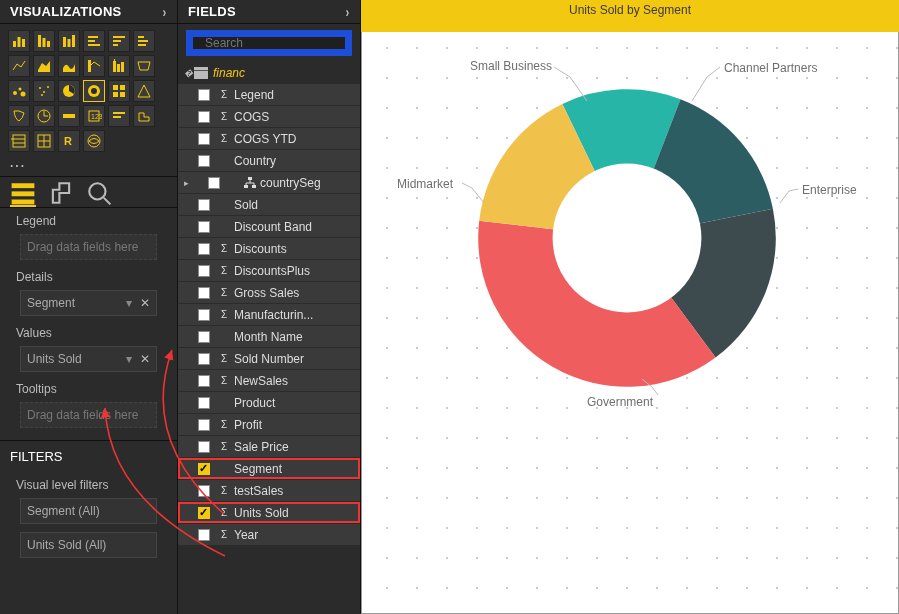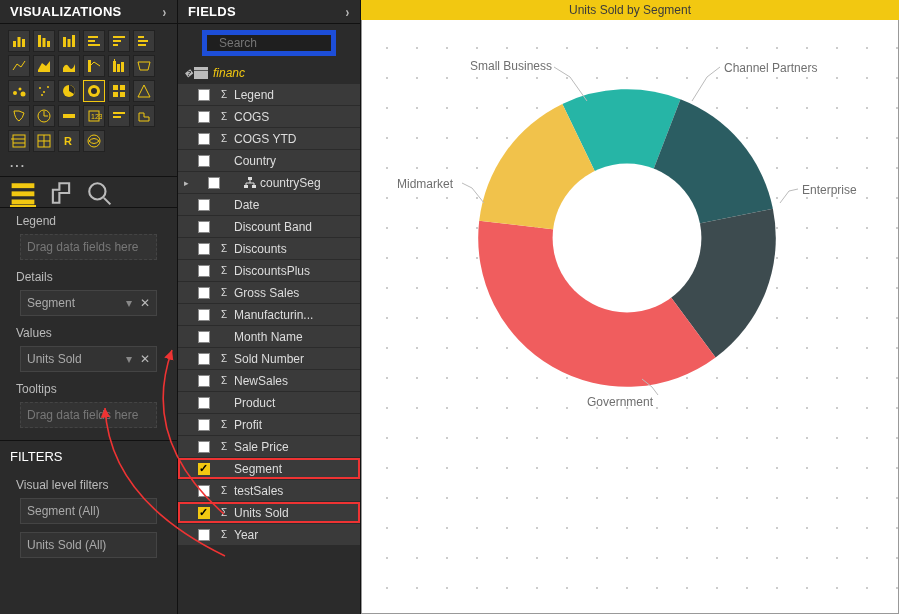--- a/index.html
+++ b/index.html
@@ -20,36 +20,36 @@
   .tabs{display:flex;gap:12px;padding:4px 10px 0;align-items:center;border-top:1px solid #111;border-bottom:1px solid #111}
   .tabs .tab{width:26px;height:26px;display:flex;align-items:center;justify-content:center;cursor:pointer;color:#bbb;border-bottom:2px solid transparent}
   .tabs .tab.active{color:#f2c811;border-bottom:2px solid #f2c811}
   .sect{padding:6px 16px 2px;color:#bbb;font-size:12px}
   .drop{margin:4px 20px;height:26px;border:1px solid #444;background:#333;display:flex;align-items:center;justify-content:space-between;padding:0 6px;color:#aaa;font-size:12px}
   .drop.placeholder{border-style:dashed;color:#777}
   .drop .x{color:#bbb;cursor:pointer}
   .drop .dd{color:#888;margin-left:auto;margin-right:8px}
   .filters-hdr{margin-top:8px;padding:8px 10px;color:#fff;font-weight:400;font-size:13px;border-top:1px solid #111}
   
-  .search{margin:6px 24px;height:26px;background:#1f1f1f;border:5px solid #1d4ed8;display:flex;align-items:center;padding:0 6px;color:#888}
+  .search{margin:6px 8px;height:26px;background:#1f1f1f;border:7px solid #1d4ed8;display:flex;align-items:center;padding:0 6px;color:#888}
   .search svg{width:14px;height:14px;margin-right:6px;fill:#888}
   .search input{flex:1;background:transparent;border:none;color:#ddd;font-size:12px;outline:none}
   .tbl-row{height:22px;display:flex;align-items:center;padding:0 6px;background:#3a3a3a;border-bottom:1px solid #2b2b2b;color:#ddd;position:relative}
   .tbl-row.table-hdr{background:#2b2b2b;color:#f2c811;font-style:italic}
   .tbl-row .cb{width:12px;height:12px;border:1px solid #888;background:#fff;margin:0 8px 0 14px;position:relative;flex-shrink:0}
   .tbl-row .cb.checked{background:#f2c811;border-color:#f2c811}
   .tbl-row .cb.checked::after{content:"✓";position:absolute;top:-2px;left:0;font-size:11px;color:#000;font-weight:bold}
   .tbl-row .typ{width:12px;color:#ddd;font-size:10px;text-align:center;margin-right:4px;flex-shrink:0}
   .tbl-row .arrow{width:10px;color:#bbb;font-size:9px}
   .tbl-row .tblicon{width:14px;height:12px;margin-right:5px;display:inline-block;background:linear-gradient(#bbb,#bbb);position:relative}
   .tbl-row .tblicon::before{content:"";position:absolute;top:3px;left:0;right:0;height:1px;background:#555}
   .hl{position:absolute;inset:0;border:2px solid #e33;pointer-events:none}
   .hier{width:12px;height:12px;margin-right:4px;display:flex;align-items:center;justify-content:center}
   
-  .title-bar{background:#f2c811;color:#3b3b3b;text-align:center;height:20px;line-height:20px;font-size:12px;margin:-1px -1px 0 -1px}
+  .title-bar{background:#f2c811;color:#3b3b3b;text-align:center;height:32px;line-height:20px;font-size:12px;margin:-1px -1px 0 -1px}
   .chart-area{position:absolute;top:22px;left:0;right:0;bottom:0;background-image:radial-gradient(circle,#ccc 1px,transparent 1px);background-size:30px 30px;background-position:10px 10px}
   .donut-wrap{position:absolute;top:60px;left:110px;width:310px;height:310px}
   .donut-wrap svg{width:100%;height:100%}
   .lbl{position:absolute;font-size:12px;color:#6f6f6f;white-space:nowrap}
   
   .red-arrow{position:absolute;pointer-events:none}
 </style>
 </head>
 <body>
 
@@ -335,21 +335,21 @@
               <rect x="0" y="8" width="4" height="3" fill="#ddd"></rect>
               <rect x="8" y="8" width="4" height="3" fill="#ddd"></rect>
               <path d="M6,3 L6,6 M2,8 L2,6 L10,6 L10,8" stroke="#ddd" fill="none"></path>
             </svg>
           </span>
           <span>countrySeg</span>
         </div>
         <div class="tbl-row">
           <span class="cb"></span>
           <span class="typ"></span>
-          <span>Date</span>
+          <span>Sold</span>
         </div>
         <div class="tbl-row">
           <span class="cb"></span>
           <span class="typ"></span>
           <span>Discount Band</span>
         </div>
         <div class="tbl-row">
           <span class="cb"></span>
           <span class="typ">Σ</span>
           <span>Discounts</span>

